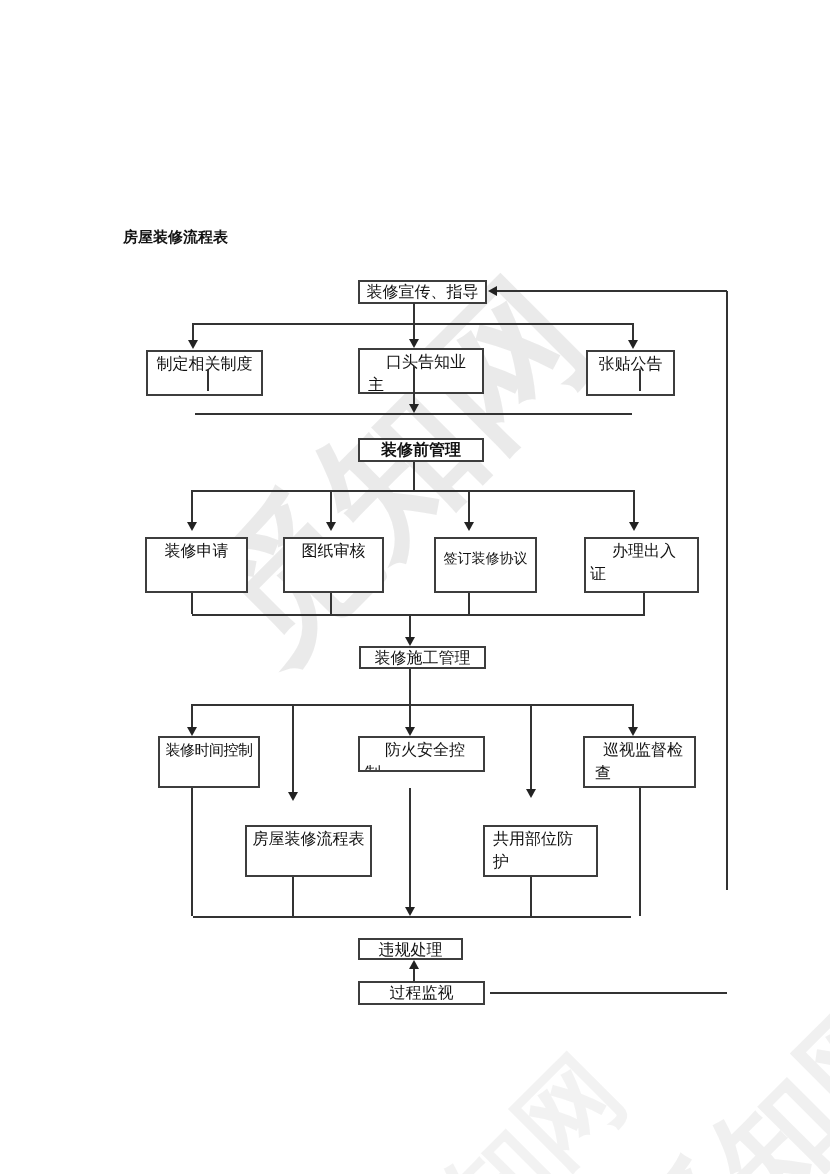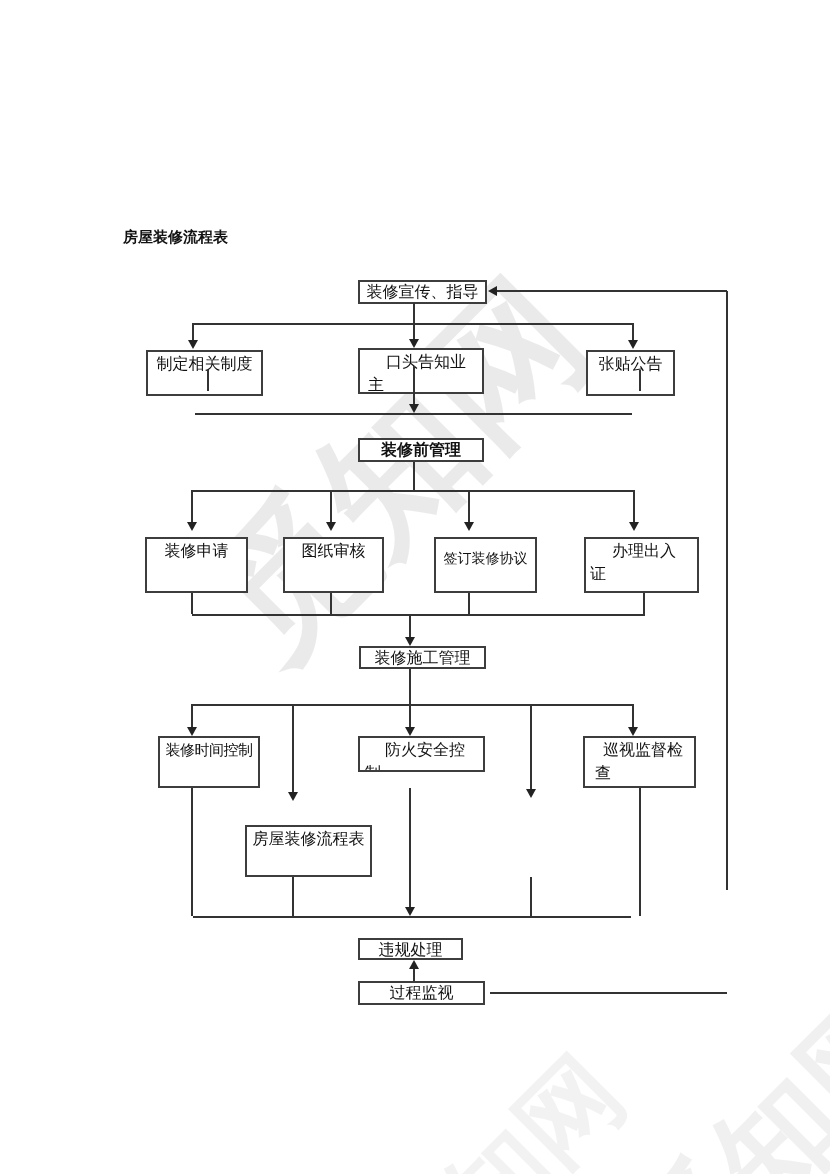--- a/index.html
+++ b/index.html
@@ -96,20 +96,24 @@
 
   <div class="box" style="left:583px;top:736px;width:113px;height:52px;padding-left:10px;">
     <span class="bl ind8">巡视监督检</span>
     <span class="bl">查</span>
   </div>
 
   <div class="box" style="left:245px;top:825px;width:127px;height:52px;">
     <span class="bl c">房屋装修流程表</span>
   </div>
 
+  <div class="box" style="left:483px;top:825px;width:115px;height:52px;padding-left:8px;">
+    <span class="bl">共用部位防</span>
+    <span class="bl">护</span>
+  </div>
 
   <div class="box sm" style="left:358px;top:938px;width:105px;height:22px;">
     <span class="bl c">违规处理</span>
   </div>
 
   <div class="box sm" style="left:358px;top:981px;width:127px;height:24px;">
     <span class="bl c">过程监视</span>
   </div>
 
   <div class="vl" style="left:413px;top:303px;height:36px;"></div>

